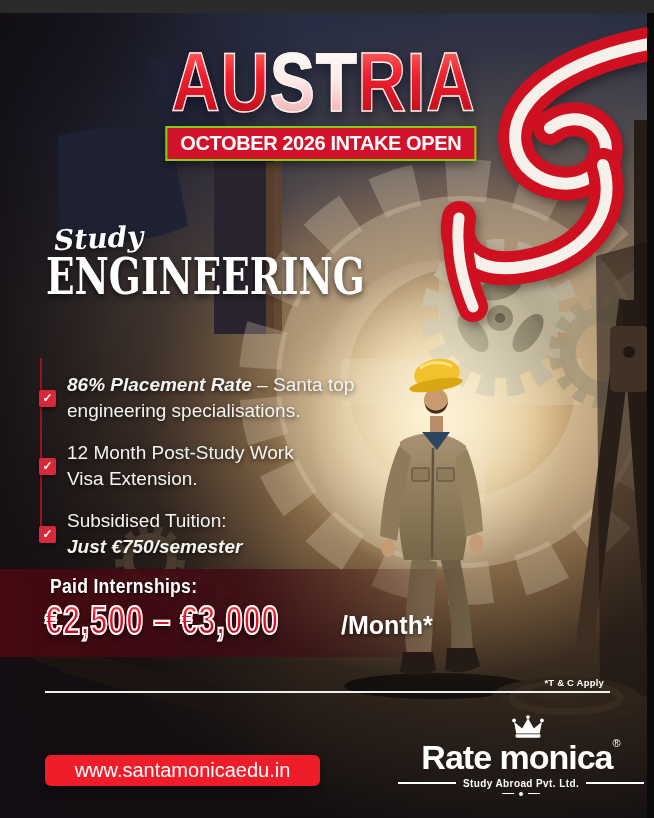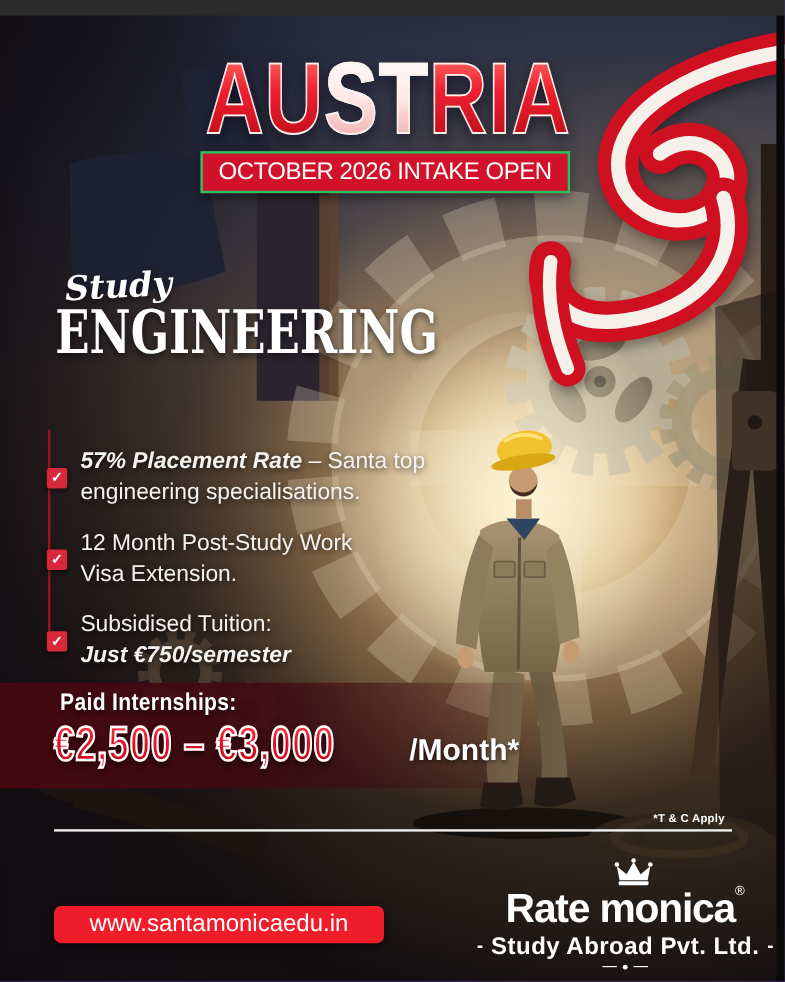--- a/index.html
+++ b/index.html
@@ -1,19 +1,19 @@
 <!DOCTYPE html>
 <html><head>
 <meta charset="utf-8">
 <style>
   html,body{margin:0;padding:0;background:#101014;}
   .poster{
     position:relative;width:654px;height:818px;overflow:hidden;
     font-family:"Liberation Sans",sans-serif;color:#fff;
-    background:#8b5cf6;
+    background:#4c1d95;
   }
   .poster *{box-sizing:border-box;}
   
   .bg{
     position:absolute;inset:0;
     background:
       radial-gradient(ellipse 300px 260px at 440px 420px, rgba(255,242,210,.95) 0%, rgba(246,216,160,.75) 30%, rgba(200,158,104,.42) 58%, rgba(120,90,60,0) 100%),
       radial-gradient(ellipse 520px 430px at 520px 420px, rgba(200,160,108,.55) 0%, rgba(152,117,76,.34) 45%, rgba(80,60,40,0) 100%),
       radial-gradient(ellipse 420px 260px at 620px 300px, rgba(210,180,140,.35) 0%, rgba(120,90,60,0) 100%),
       linear-gradient(180deg,#272d42 0%,#2a3045 15%,#3b3947 26%,#54473e 38%,#4a3b30 50%,#332720 62%,#1f1713 72%,#15100f 82%,#120e10 100%);
@@ -34,22 +34,22 @@
     font-size:84px;font-weight:800;letter-spacing:1px;line-height:1;
     transform:scaleX(.8);transform-origin:50% 0;
     filter:drop-shadow(0 5px 7px rgba(10,10,25,.6));
   }
   .lt{display:inline-block;-webkit-background-clip:text;background-clip:text;
       -webkit-text-fill-color:transparent;-webkit-text-stroke:1.5px #f8f3ef;}
   .lt.red{background-image:linear-gradient(180deg,#ff7468 0%,#ef2030 42%,#b80a14 100%);}
   .lt.light{background-image:linear-gradient(180deg,#ffffff 0%,#ffe9e6 48%,#eda5a5 100%);}
   .intake{
     position:absolute;left:50%;top:126px;transform:translateX(-52%);z-index:10;
-    background:#d2122a;border:2px solid #22c55e;padding:4px 13px;
-    font-size:20px;font-weight:400;letter-spacing:-.4px;white-space:nowrap;
+    background:#d2122a;border:2px solid #84cc16;padding:4px 13px;
+    font-size:20px;font-weight:700;letter-spacing:-.4px;white-space:nowrap;
     box-shadow:0 4px 9px rgba(0,0,0,.45);
   }
   
   .study{
     position:absolute;left:54px;top:222px;z-index:10;
     font-family:"DejaVu Serif",serif;font-style:italic;font-weight:700;font-size:28px;
     transform:rotate(-3deg);text-shadow:0 2px 5px rgba(0,0,0,.6);
   }
   .course{
     position:absolute;left:46px;top:252px;margin:0;z-index:10;
@@ -114,21 +114,21 @@
     position:absolute;left:45px;top:755px;width:275px;height:31px;z-index:10;
     background:#ef1d2a;border-radius:6px;display:flex;align-items:center;justify-content:center;
     font-size:20px;color:#fff;box-shadow:0 3px 7px rgba(0,0,0,.45);cursor:pointer;
   }
   .brand{position:absolute;left:398px;top:714px;width:246px;text-align:center;z-index:10;}
   .brand .crown{display:block;margin:0 auto -2px auto;margin-left:108px;}
   .brand-name{font-size:34px;font-weight:700;letter-spacing:-1px;line-height:1.05;white-space:nowrap;}
   .brand-name sup{font-size:11px;font-weight:400;vertical-align:22px;letter-spacing:0;}
   .tagline-row{display:flex;align-items:center;gap:7px;margin-top:2px;}
   .tagline-row .ln{flex:1;height:2px;background:#fff;}
-  .tagline{font-size:20px;font-weight:700;letter-spacing:.4px;white-space:nowrap;}
+  .tagline{font-size:10px;font-weight:700;letter-spacing:.4px;white-space:nowrap;}
   .dot-row{display:flex;align-items:center;justify-content:center;gap:5px;margin-top:3px;}
   .dot-row .ln{width:12px;height:1.5px;background:#fff;}
   .dot-row .dot{width:4px;height:4px;border-radius:50%;background:#fff;}
 </style>
 </head>
 <body>
 
 <div class="poster">
   <div class="bg"></div>
   <div class="bg-left-shade"></div>
@@ -254,21 +254,21 @@
   <div class="study">Study</div>
   <h2 class="course">ENGINEERING</h2>
 
   <div class="vline"></div>
 
   <div class="check-item ci-1">
     <div class="checkbox">
         <span>✓</span>
       </div>
     <div class="check-text">
-      <b>57% Placement Rate</b>
+      <b>86% Placement Rate</b>
       <span>– Santa top</span><br>
       <span>engineering specialisations.</span>
     </div>
   </div>
 
   <div class="check-item ci-2">
     <div class="checkbox">
         <span>✓</span>
       </div>
     <div class="check-text">

